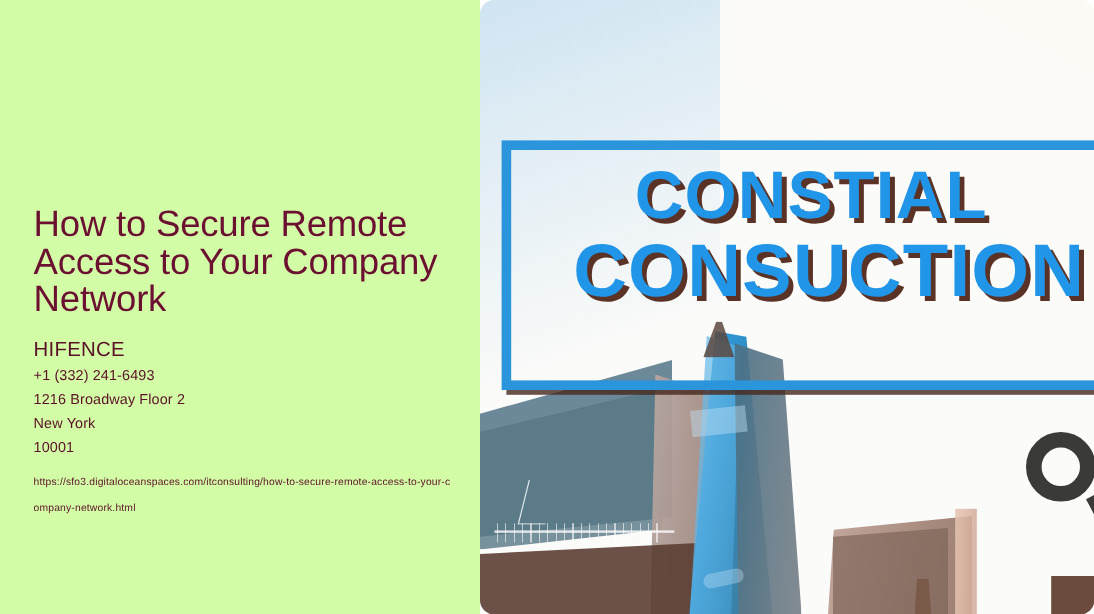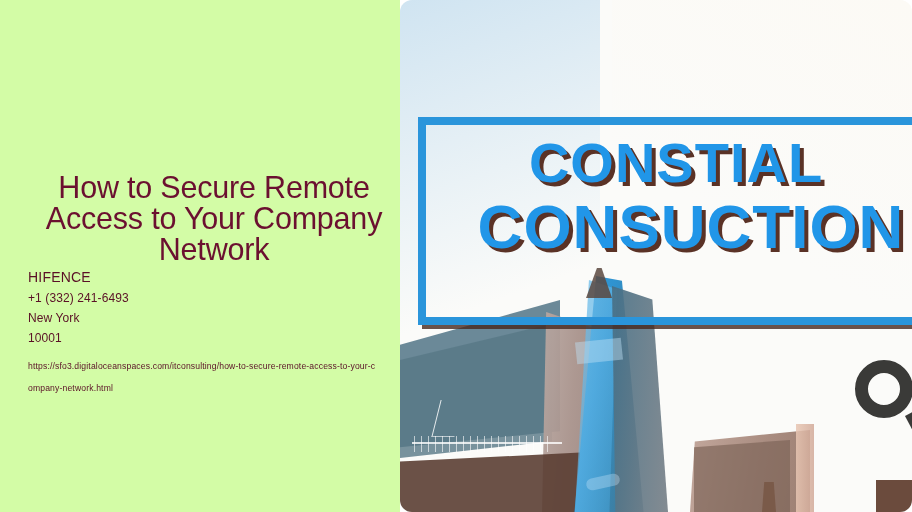--- a/index.html
+++ b/index.html
@@ -38,27 +38,26 @@
   }
   #article-title {
     color: #6b1030;
     font-size: 30.5px;
     line-height: 31px;
     font-weight: 400;
     letter-spacing: -0.2px;
     margin: 0 0 0 0;
     white-space: normal;
     font-family: "Liberation Sans", sans-serif;
-    text-align: center;
   }
   #brand-name {
     color: #5a1026;
-    font-size: 14px;
+    font-size: 17px;
     line-height: 22px;
-    margin-top: 1px;
+    margin-top: 16px;
     letter-spacing: 0.2px;
     font-family: "Liberation Sans", sans-serif;
   }
   .contact-line {
     color: #5a1026;
     font-size: 12px;
     line-height: 20px;
     letter-spacing: 0.1px;
     font-family: "Liberation Sans", sans-serif;
   }
@@ -317,20 +316,21 @@
   <div id="left-panel">
 
     <div id="text-block">
 
       <h1 id="article-title">How to Secure Remote Access to Your Company Network</h1>
 
       <div id="brand-name">HIFENCE</div>
 
       <div class="contact-line">+1 (332) 241-6493</div>
 
+      <div class="contact-line">1216 Broadway Floor 2</div>
 
       <div class="contact-line">New York</div>
 
       <div class="contact-line">10001</div>
 
       <div id="url-block">https://sfo3.digitaloceanspaces.com/itconsulting/how-to-secure-remote-access-to-your-company-network.html</div>
 
     </div>
   </div>
 

